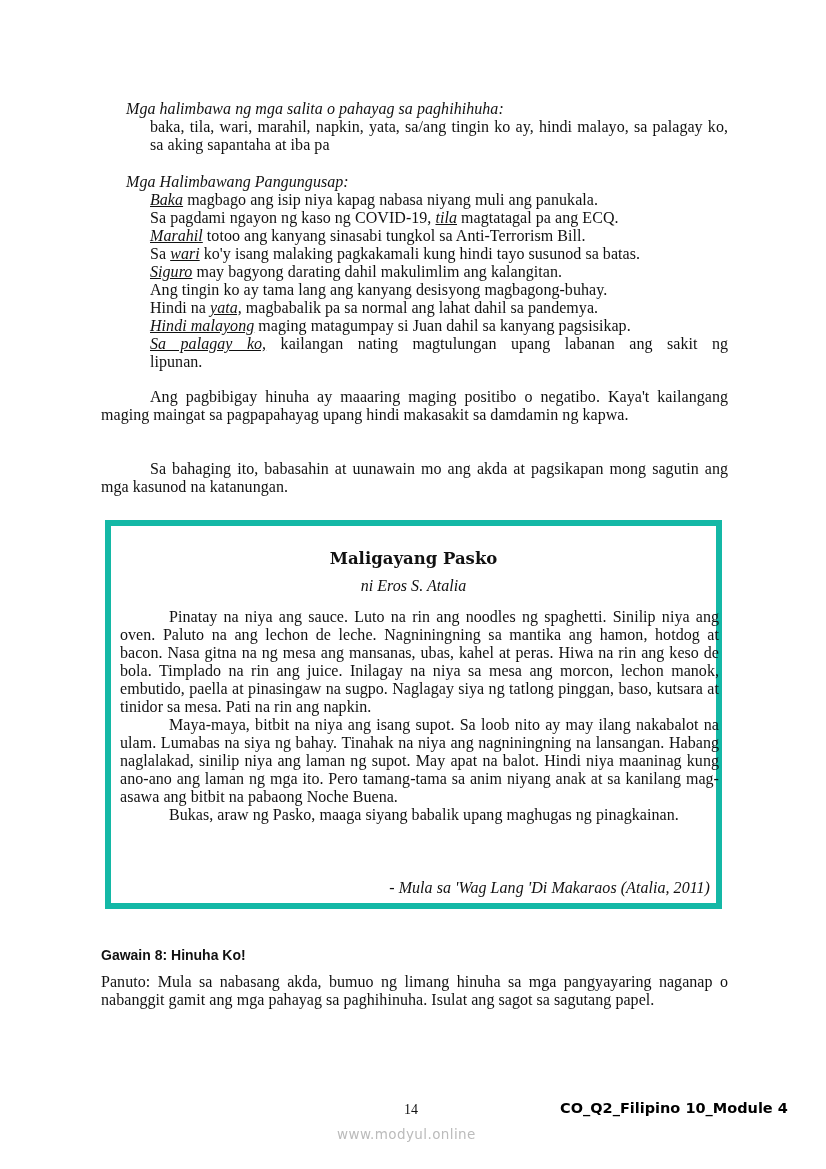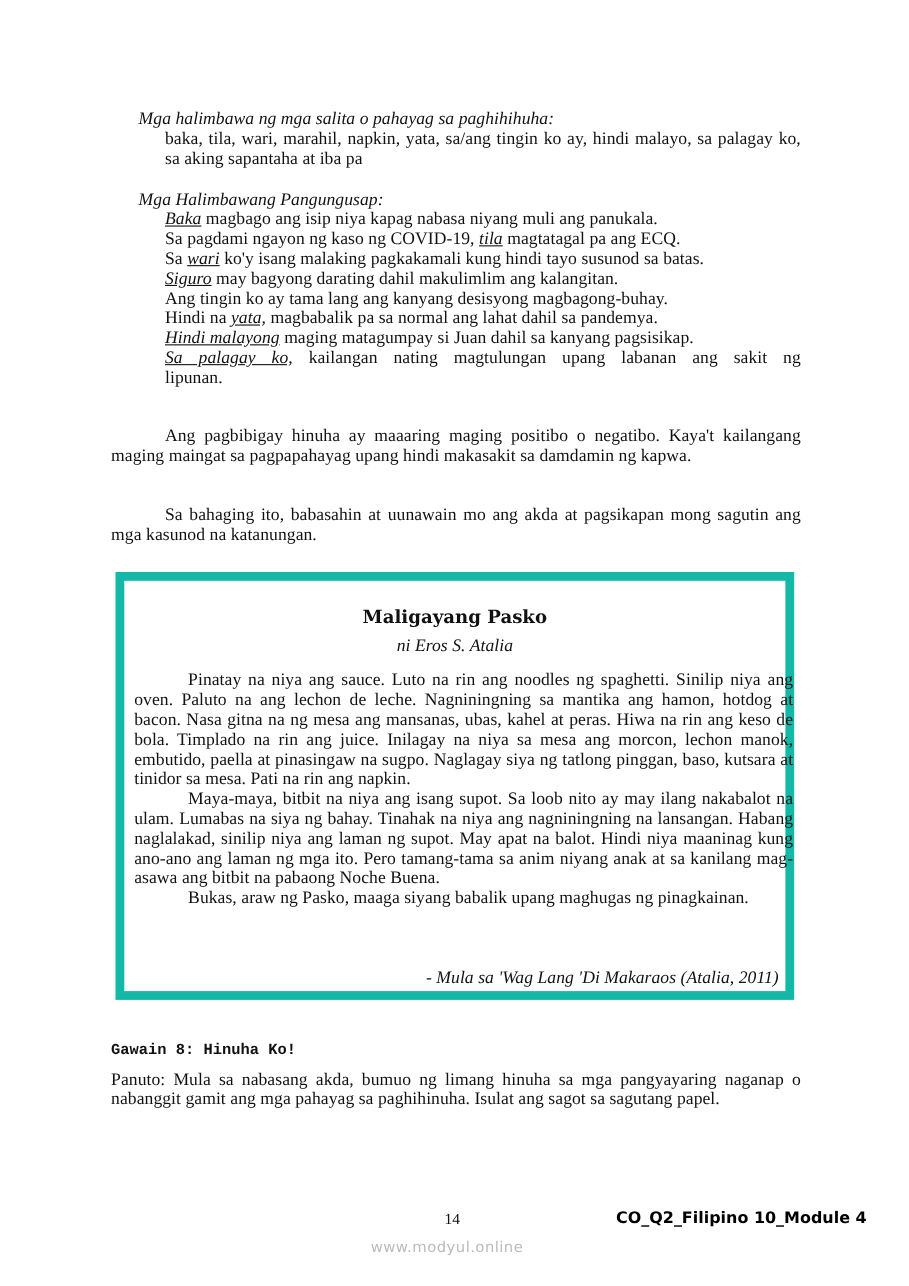--- a/index.html
+++ b/index.html
@@ -25,34 +25,34 @@
     .sentences .line.last { white-space: normal; }
     .kw { font-style: italic; text-decoration: underline; }
 
     .para { position: absolute; left: 101px; width: 627px; text-align: justify; }
     .para .indent { display: inline-block; width: 49px; }
     .para1 { top: 388px; }
     .para2 { top: 460px; }
 
     .story-box {
       position: absolute; left: 105px; top: 520px; width: 617px; height: 389px;
-      border: 8px solid #14b8a6;
+      border: 6px solid #14b8a6;
     }
     .story-title {
       position: absolute; left: 0; right: 0; top: 24px; text-align: center;
       font-family: "DejaVu Serif", serif; font-weight: bold; font-size: 16.5px;
     }
     .story-author { position: absolute; left: 0; right: 0; top: 51px; text-align: center; font-style: italic; }
     .story-body { position: absolute; left: 9px; top: 82px; width: 599px; text-align: justify; }
     .story-body p .indent { display: inline-block; width: 49px; }
     .story-source { position: absolute; right: 6px; top: 353px; font-style: italic; }
 
     .activity-title {
       position: absolute; left: 101px; top: 946px;
-      font-family: Liberation Mono, monospace; font-weight: bold; font-size: 14px;
+      font-family: Liberation Sans, sans-serif; font-weight: bold; font-size: 14px;
     }
     .instructions { position: absolute; left: 101px; top: 973px; width: 627px; text-align: justify; }
 
     .page-number { position: absolute; left: 404px; top: 1101px; font-size: 14px; }
     .module-code {
       position: absolute; left: 560px; top: 1099px;
       font-family: "DejaVu Sans", sans-serif; font-weight: bold; font-size: 14.5px; color: #000;
     }
     .watermark {
       position: absolute; left: 337px; top: 1125px;
@@ -64,20 +64,21 @@
 
 <div class="page">
 
   <div class="examples-heading serif">Mga halimbawa ng mga salita o pahayag sa paghihihuha:</div>
   <div class="examples-body serif">baka, tila, wari, marahil, napkin, yata, sa/ang tingin ko ay, hindi malayo, sa palagay ko, sa aking sapantaha at iba pa</div>
 
   <div class="sentences-heading serif">Mga Halimbawang Pangungusap:</div>
   <div class="sentences serif">
     <span class="line"><span></span><span class="kw">Baka</span><span> magbago ang isip niya kapag nabasa niyang muli ang panukala.</span></span>
     <span class="line"><span>Sa pagdami ngayon ng kaso ng COVID-19, </span><span class="kw">tila</span><span> magtatagal pa ang ECQ.</span></span>
+    <span class="line"><span></span><span class="kw">Marahil</span><span> totoo ang kanyang sinasabi tungkol sa Anti-Terrorism Bill.</span></span>
     <span class="line"><span>Sa </span><span class="kw">wari</span><span> ko'y isang malaking pagkakamali kung hindi tayo susunod sa batas.</span></span>
     <span class="line"><span></span><span class="kw">Siguro</span><span> may bagyong darating dahil makulimlim ang kalangitan.</span></span>
     <span class="line"><span>Ang tingin ko ay tama lang ang kanyang desisyong magbagong-buhay.</span></span>
     <span class="line"><span>Hindi na </span><span class="kw">yata,</span><span> magbabalik pa sa normal ang lahat dahil sa pandemya.</span></span>
     <span class="line"><span></span><span class="kw">Hindi malayong</span><span> maging matagumpay si Juan dahil sa kanyang pagsisikap.</span></span>
     <span class="line wrap"><span></span><span class="kw">Sa palagay ko,</span><span> kailangan nating magtulungan upang labanan ang sakit ng</span></span>
     <span class="line last"><span>lipunan.</span></span>
   </div>
 
   <div class="para para1 serif"><span class="indent"></span><span>Ang pagbibigay hinuha ay maaaring maging positibo o negatibo. Kaya't kailangang maging maingat sa pagpapahayag upang hindi makasakit sa damdamin ng kapwa.</span></div>

